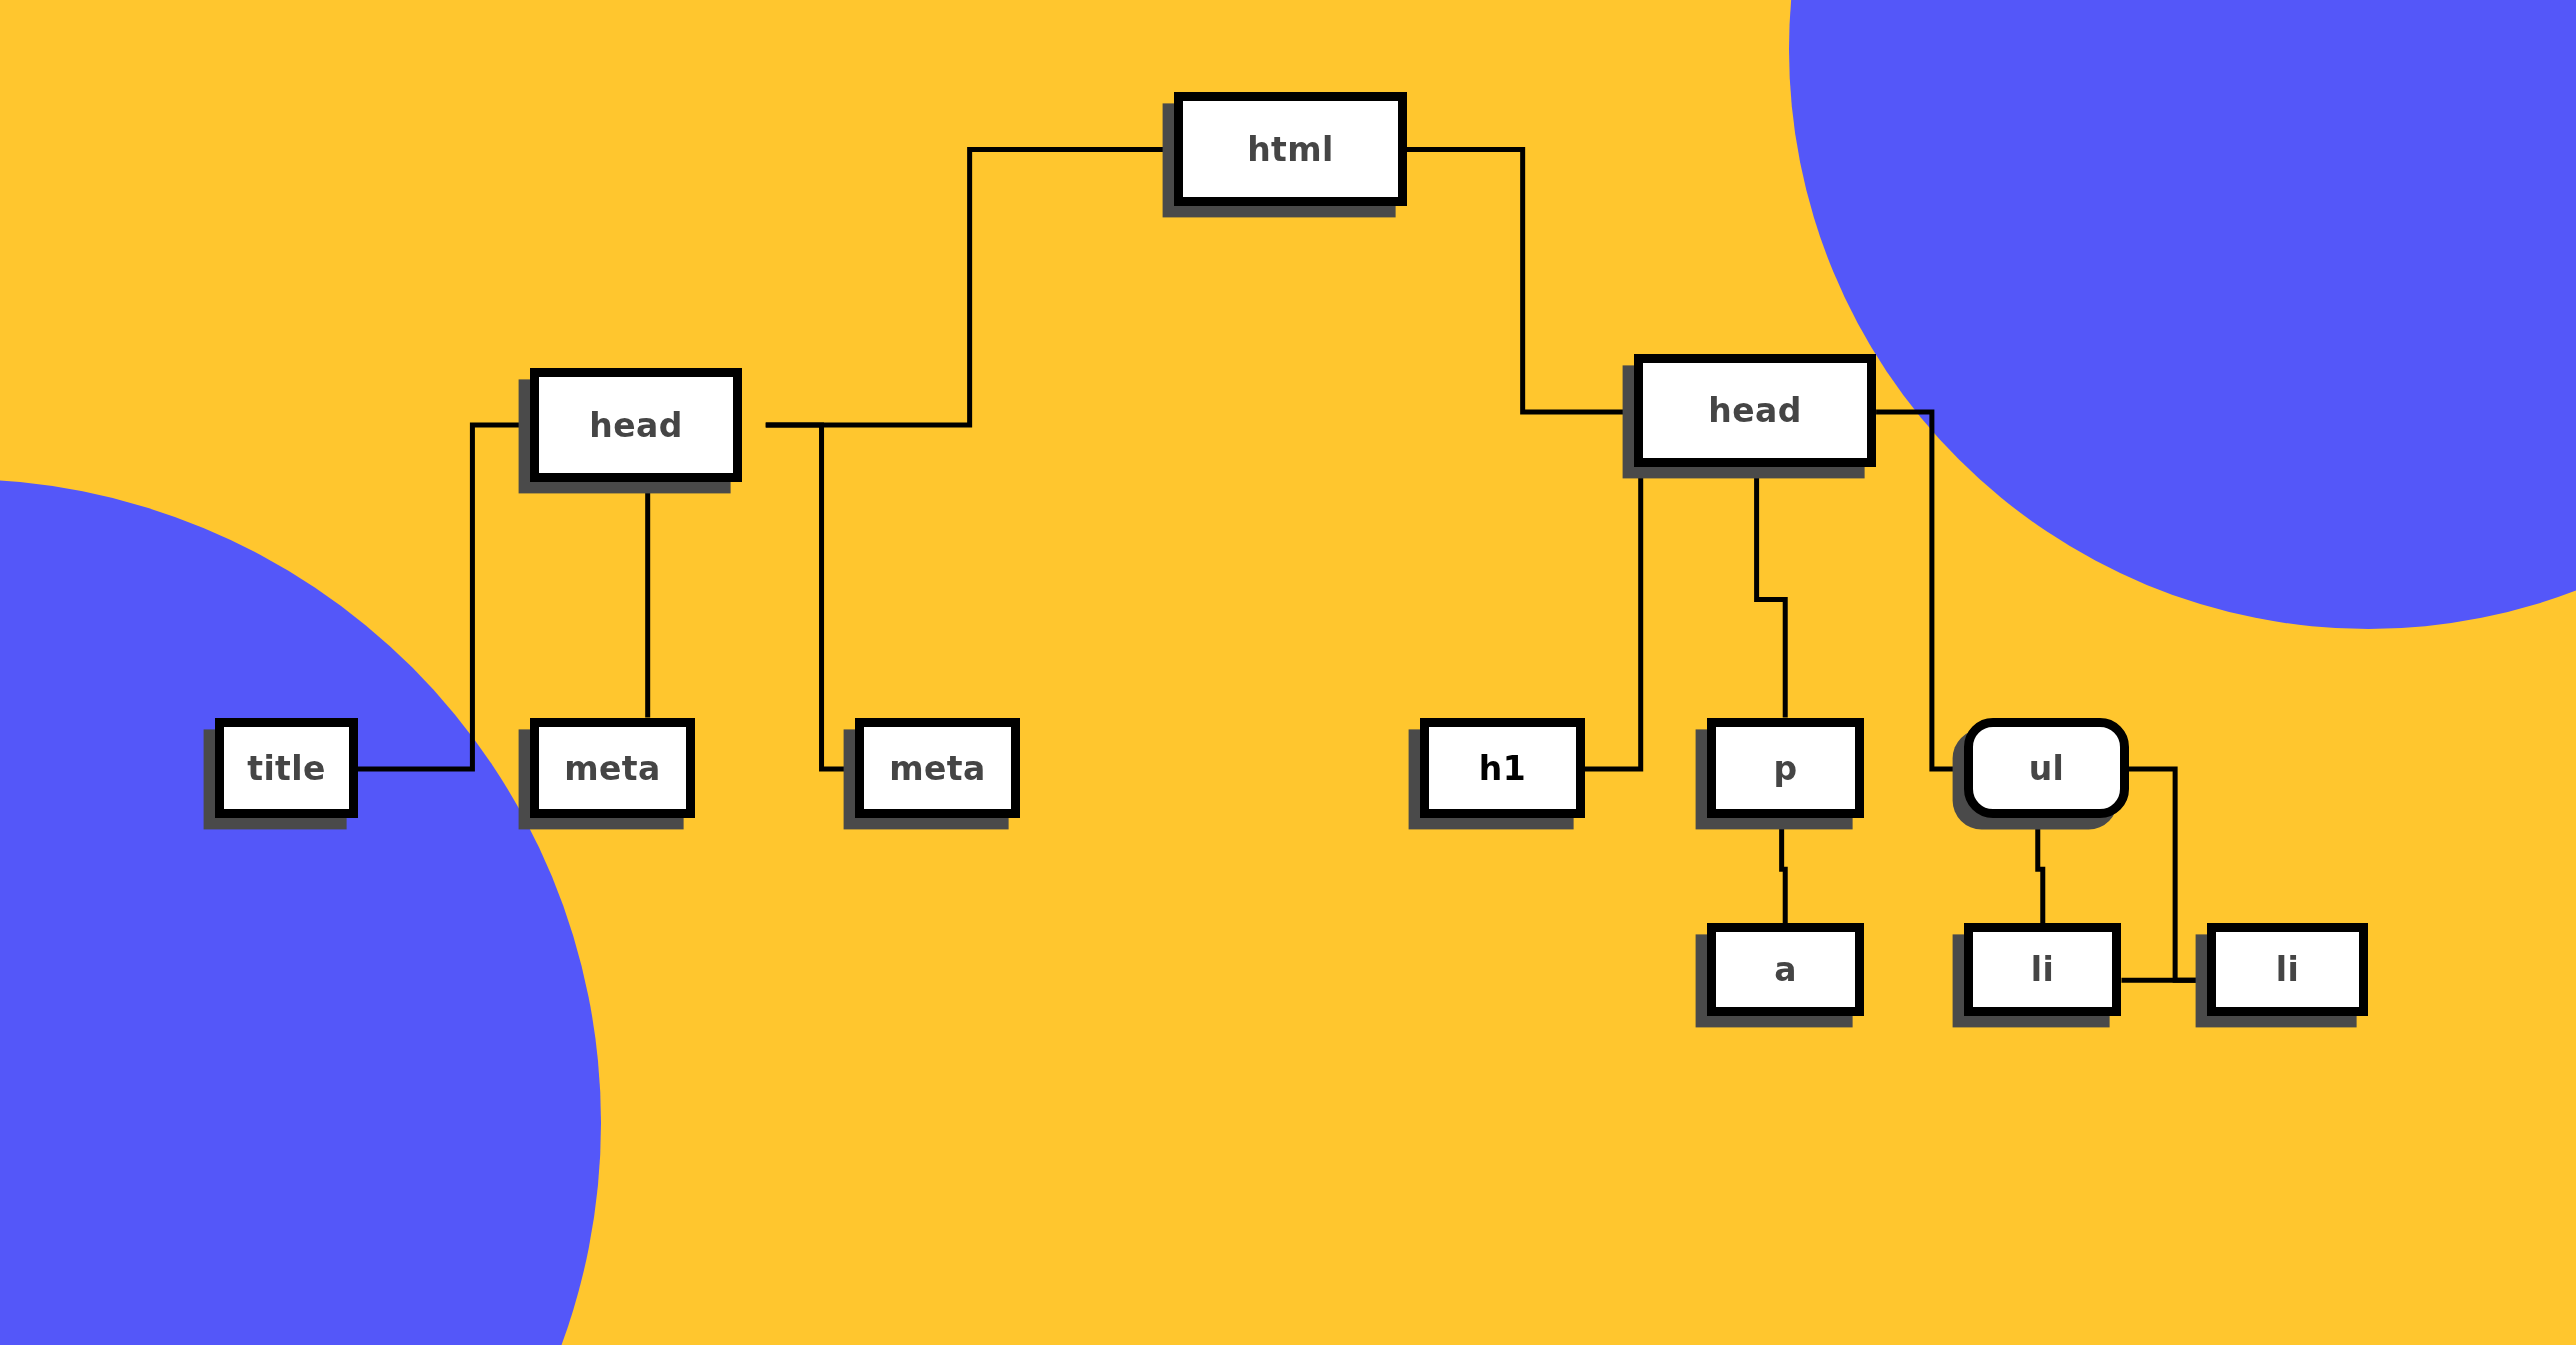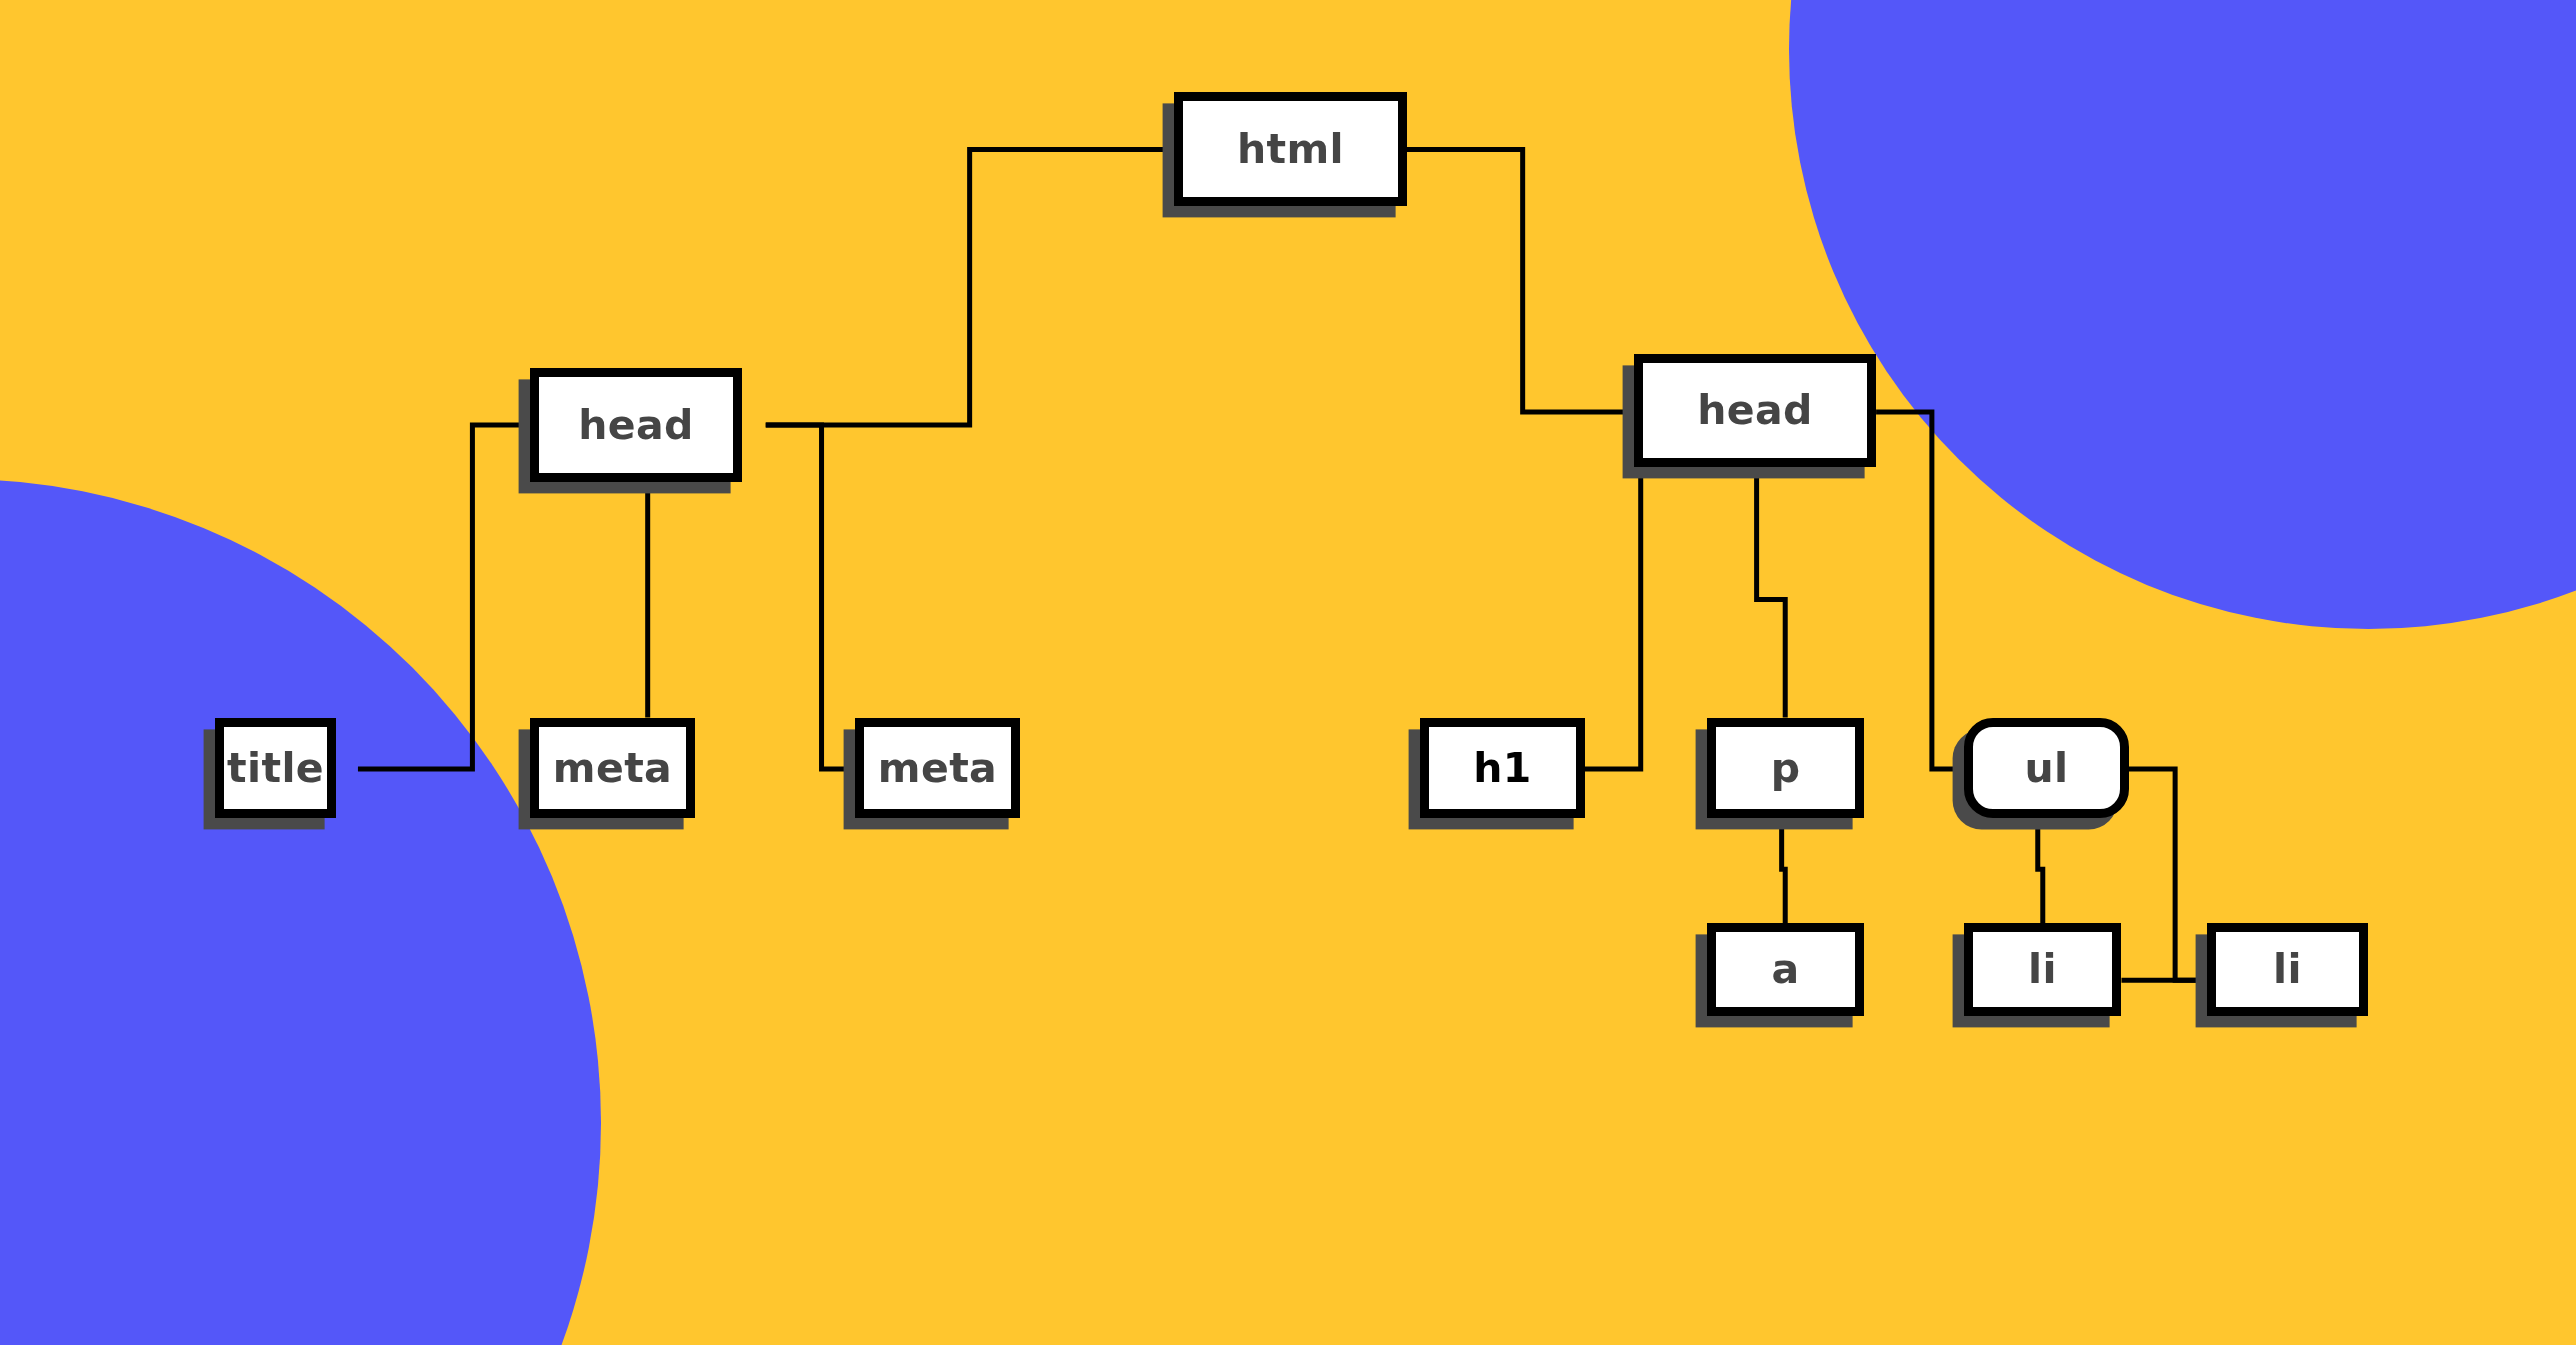--- a/index.html
+++ b/index.html
@@ -58,21 +58,21 @@
     border: 9.3px solid #000000;
     box-shadow: -11.4px 11.4px 0 0 #4A4A4A;
     display: flex;
     align-items: center;
     justify-content: center;
     z-index: 4;
   }
   .node .lbl {
     color: #454545;
     font-weight: bold;
-    font-size: 41px;
+    font-size: 33px;
     letter-spacing: 0.4px;
     line-height: 1;
     user-select: none;
   }
 </style>
 </head>
 <body>
 
 <div id="stage">
 
@@ -97,21 +97,21 @@
   <div id="nodes">
       <div class="node" style="left: 1174px; top: 92px; width: 233px; height: 114px; background: rgb(255, 255, 255); border-color: rgb(0, 0, 0); box-shadow: rgb(74, 74, 74) -11.4px 11.4px 0px 0px;">
         <span class="lbl" style="color: rgb(69, 69, 69);">html</span>
       </div>
       <div class="node" style="left: 530px; top: 368px; width: 212px; height: 114px; background: rgb(255, 255, 255); border-color: rgb(0, 0, 0); box-shadow: rgb(74, 74, 74) -11.4px 11.4px 0px 0px;">
         <span class="lbl" style="color: rgb(69, 69, 69);">head</span>
       </div>
       <div class="node" style="left: 1634px; top: 354px; width: 242px; height: 113px; background: rgb(255, 255, 255); border-color: rgb(0, 0, 0); box-shadow: rgb(74, 74, 74) -11.4px 11.4px 0px 0px;">
         <span class="lbl" style="color: rgb(69, 69, 69);">head</span>
       </div>
-      <div class="node" style="left: 215px; top: 718px; width: 121px; height: 100px; background: rgb(255, 255, 255); border-color: rgb(0, 0, 0); box-shadow: rgb(74, 74, 74) -11.4px 11.4px 0px 0px;">
+      <div class="node" style="left: 215px; top: 718px; width: 143px; height: 100px; background: rgb(255, 255, 255); border-color: rgb(0, 0, 0); box-shadow: rgb(74, 74, 74) -11.4px 11.4px 0px 0px;">
         <span class="lbl" style="color: rgb(69, 69, 69);">title</span>
       </div>
       <div class="node" style="left: 530px; top: 718px; width: 165px; height: 100px; background: rgb(255, 255, 255); border-color: rgb(0, 0, 0); box-shadow: rgb(74, 74, 74) -11.4px 11.4px 0px 0px;">
         <span class="lbl" style="color: rgb(69, 69, 69);">meta</span>
       </div>
       <div class="node" style="left: 855px; top: 718px; width: 165px; height: 100px; background: rgb(255, 255, 255); border-color: rgb(0, 0, 0); box-shadow: rgb(74, 74, 74) -11.4px 11.4px 0px 0px;">
         <span class="lbl" style="color: rgb(69, 69, 69);">meta</span>
       </div>
       <div class="node" style="left: 1420px; top: 718px; width: 165px; height: 100px; background: rgb(255, 255, 255); border-color: rgb(0, 0, 0); box-shadow: rgb(74, 74, 74) -11.4px 11.4px 0px 0px;">
         <span class="lbl" style="color: #000000;">h1</span>

